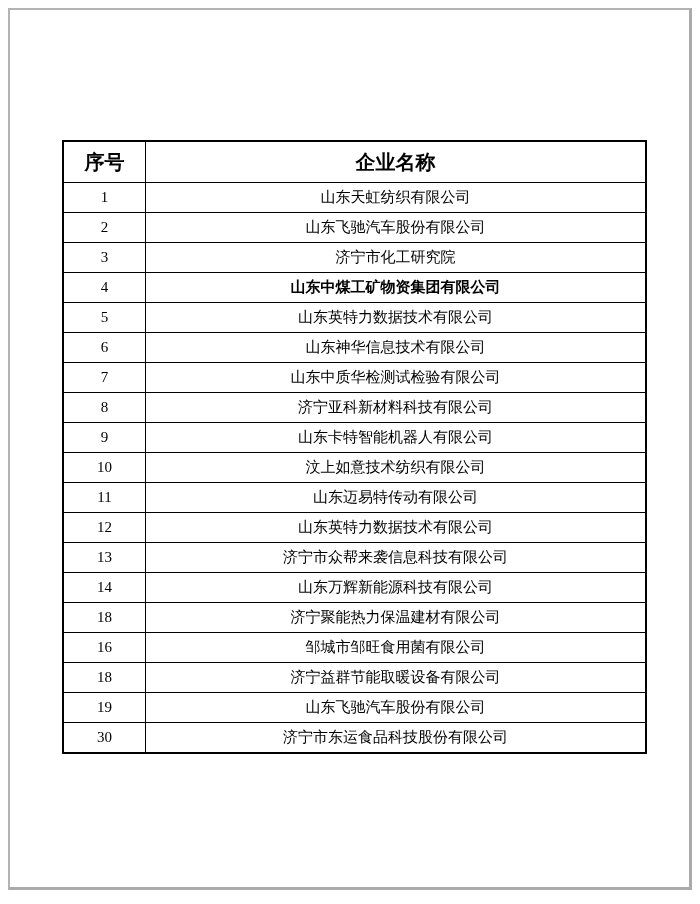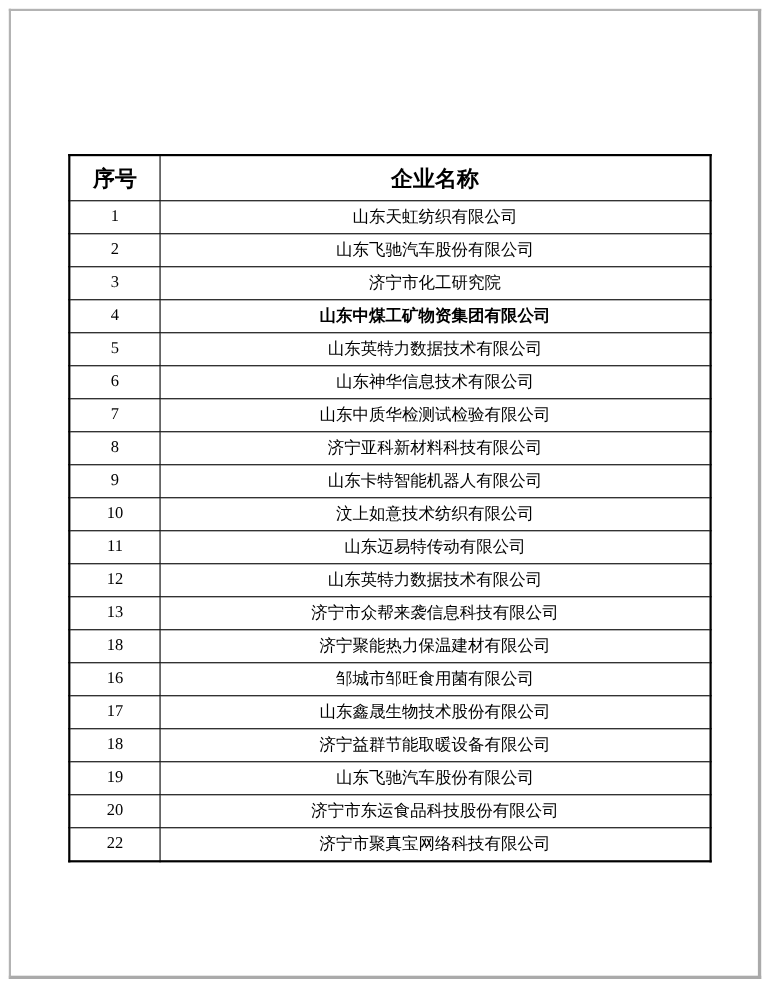--- a/index.html
+++ b/index.html
@@ -132,42 +132,38 @@
       </tr>
       <tr>
         <td>12</td>
         <td>山东英特力数据技术有限公司</td>
       </tr>
       <tr>
         <td>13</td>
         <td>济宁市众帮来袭信息科技有限公司</td>
       </tr>
       <tr>
+        <td>14</td>
+        <td>山东万辉新能源科技有限公司</td>
+      </tr>
+      <tr>
         <td>18</td>
         <td>济宁聚能热力保温建材有限公司</td>
       </tr>
       <tr>
         <td>16</td>
         <td>邹城市邹旺食用菌有限公司</td>
-      </tr>
-      <tr>
-        <td>17</td>
-        <td>山东鑫晟生物技术股份有限公司</td>
       </tr>
       <tr>
         <td>18</td>
         <td>济宁益群节能取暖设备有限公司</td>
       </tr>
       <tr>
         <td>19</td>
         <td>山东飞驰汽车股份有限公司</td>
       </tr>
       <tr>
-        <td>20</td>
+        <td>30</td>
         <td>济宁市东运食品科技股份有限公司</td>
-      </tr>
-      <tr>
-        <td>22</td>
-        <td>济宁市聚真宝网络科技有限公司</td>
       </tr>
     </tbody>
   </table>
 </div>
 
 </body></html>

